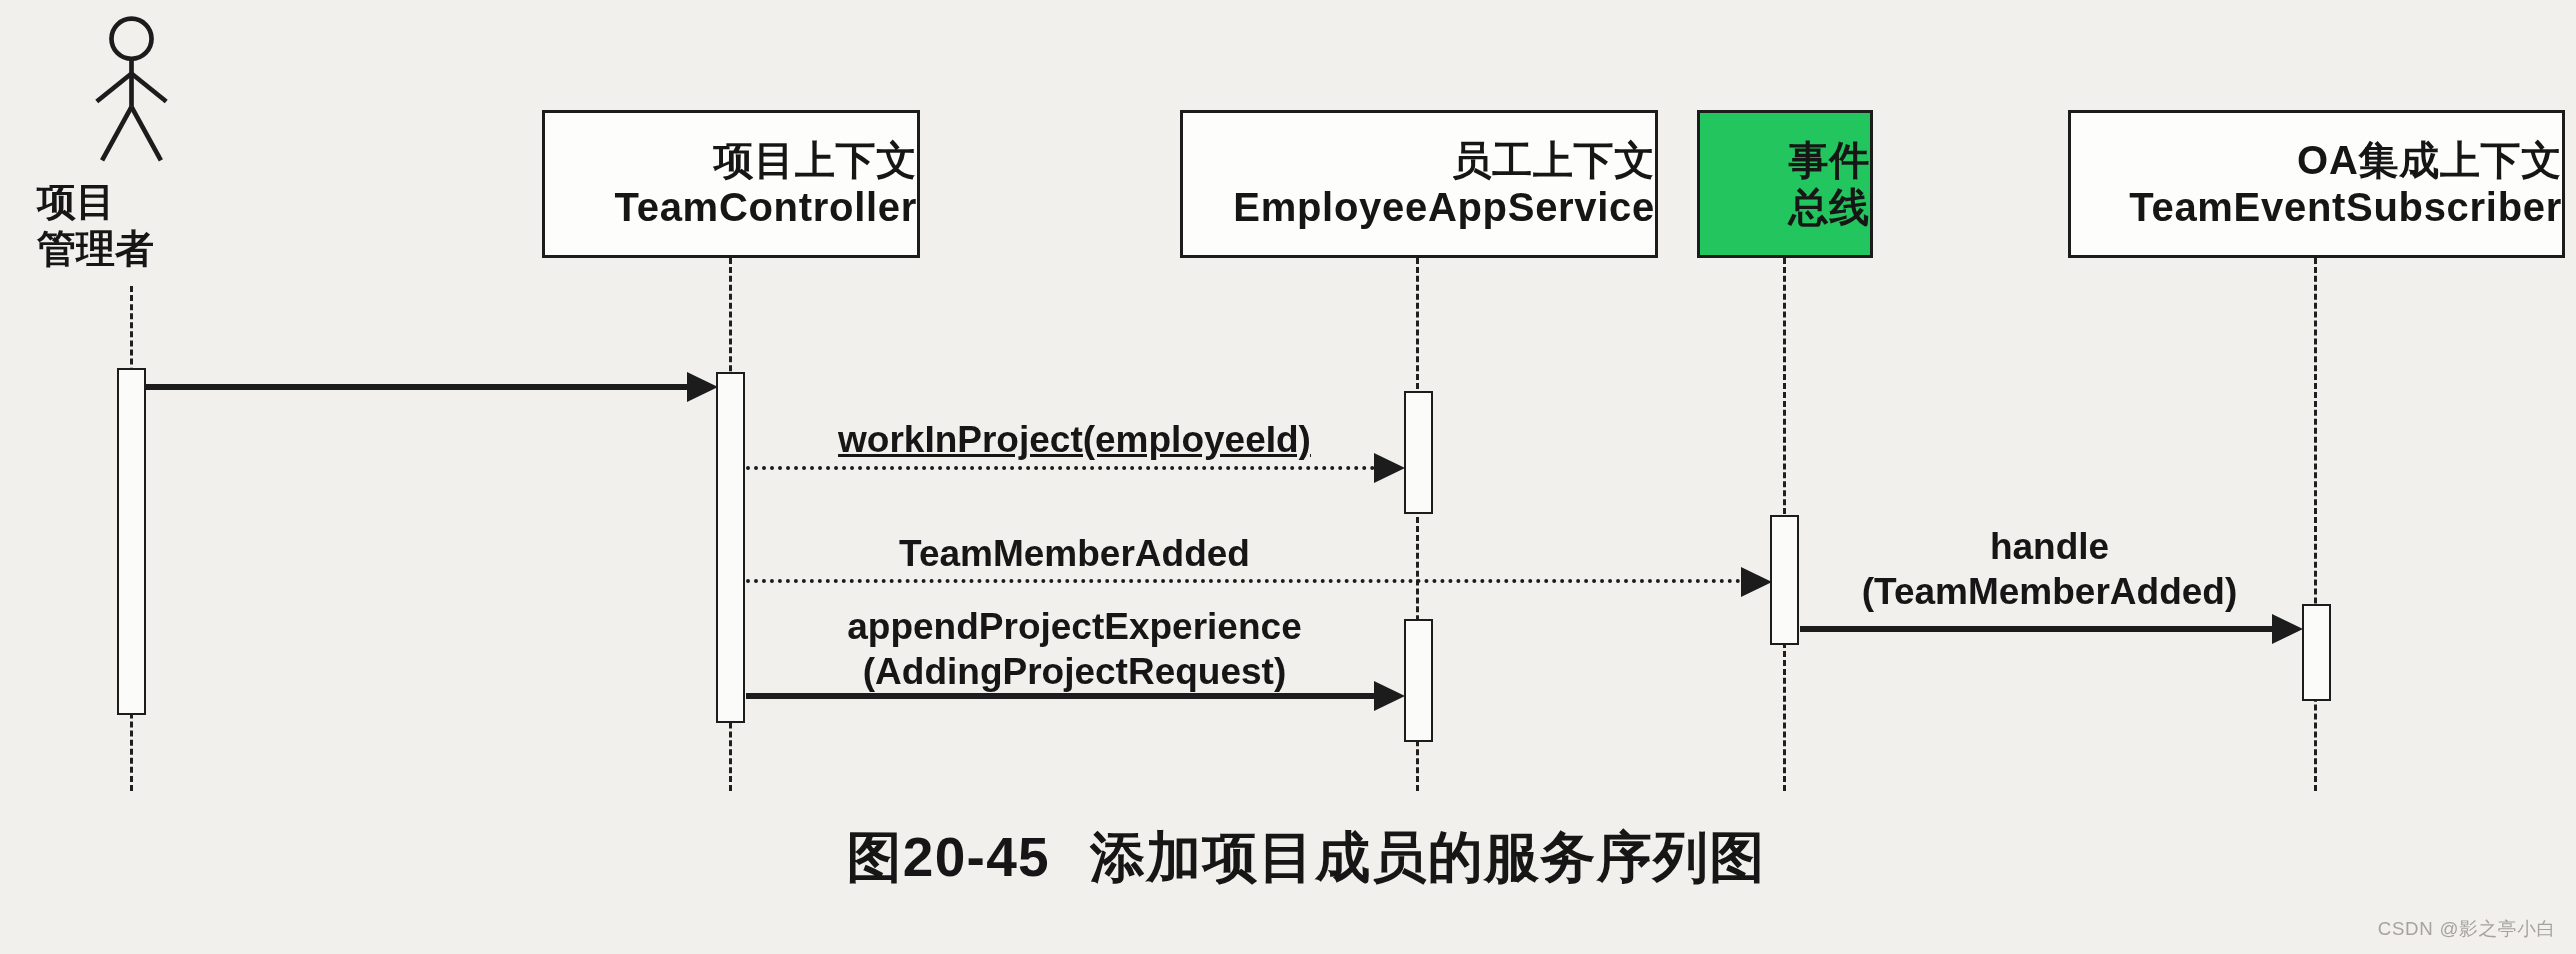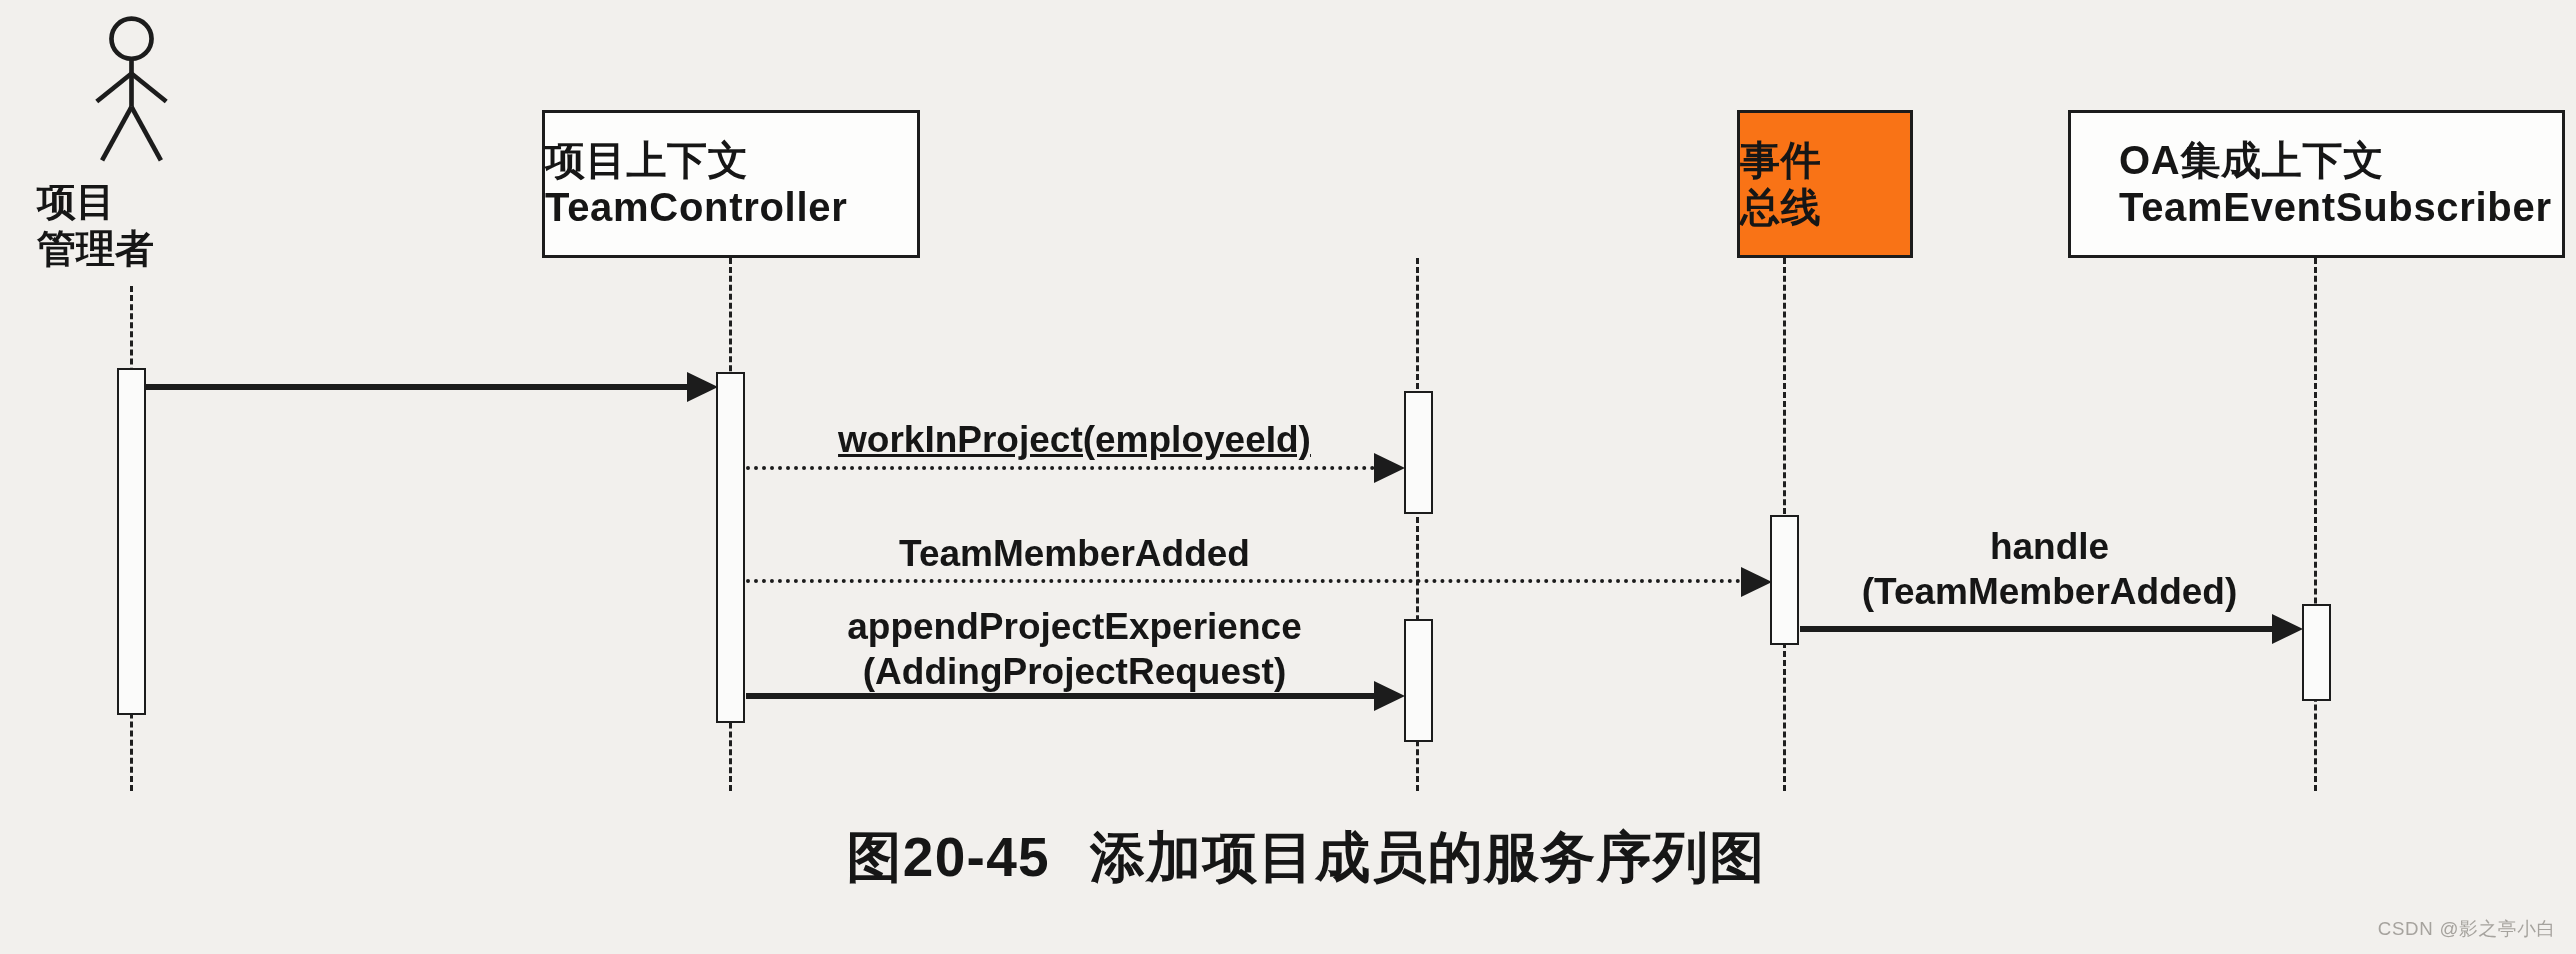--- a/index.html
+++ b/index.html
@@ -15,26 +15,26 @@
     color:#161616;
   }
   
   .pbox{
     position:absolute;
     top:110px;height:148px;
     background:#fdfdfc;
     border:3.3px solid #1c1c1c;
     box-sizing:border-box;
     display:flex;flex-direction:column;
-    align-items:flex-start;justify-content:center;
+    align-items:flex-end;justify-content:center;
     font-size:40px;font-weight:700;line-height:1.18;
     text-align:center;
     letter-spacing:0.7px;
   }
-  .pbox.shaded{background:#f97316;margin-left:40px;}
+  .pbox.shaded{background:#22c55e;}
   
   .lifeline{
     position:absolute;
     width:0;
     border-left:3.3px dashed #1f1f1f;
   }
   
   .activation{
     position:absolute;
     width:29px;
@@ -109,20 +109,24 @@
   <div class="lifeline" style="left:130px;top:286px;height:505px;"></div>
   <div class="lifeline" style="left:729px;top:258px;height:533px;"></div>
   <div class="lifeline" style="left:1416px;top:258px;height:533px;"></div>
   <div class="lifeline" style="left:1783px;top:258px;height:533px;"></div>
   <div class="lifeline" style="left:2314px;top:258px;height:533px;"></div>
 
   <div class="pbox" style="left:542px;width:378px;">
     <span>项目上下文</span>
     <span>TeamController</span>
   </div>
+  <div class="pbox" style="left:1180px;width:478px;">
+    <span>员工上下文</span>
+    <span>EmployeeAppService</span>
+  </div>
   <div class="pbox shaded" style="left:1697px;width:176px;">
     <span>事件</span>
     <span>总线</span>
   </div>
   <div class="pbox" style="left:2068px;width:497px;padding-left:48px;">
     <span>OA集成上下文</span>
     <span>TeamEventSubscriber</span>
   </div>
 
   <div class="activation" style="left:117px;top:368px;height:347px;"></div>

